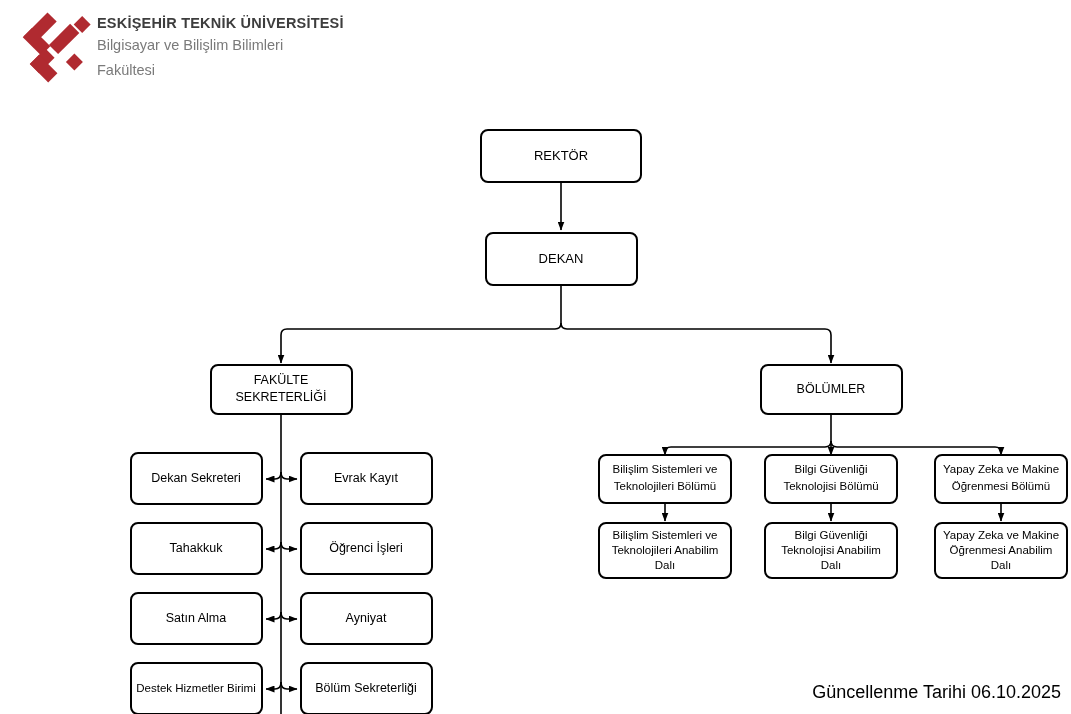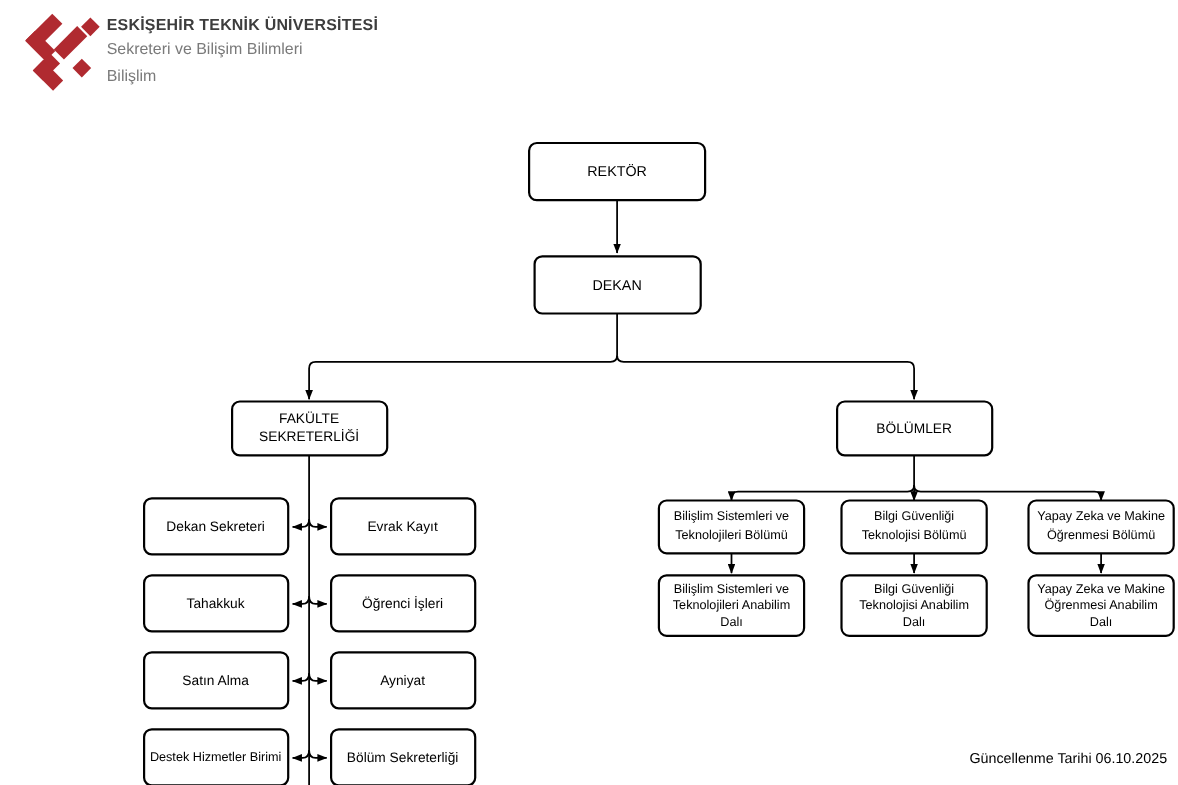--- a/index.html
+++ b/index.html
@@ -90,21 +90,21 @@
     stroke: #000000;
     stroke-width: 1.6;
     marker-end: url(#arrowhead);
   }
 
   
   #update-footer {
     position: absolute;
     right: 10px;
     top: 682px;
-    font-size: 13px;
+    font-size: 18px;
     color: #000000;
     white-space: nowrap;
     text-align: center;
   }
 </style>
 </head>
 <body>
 
 <div id="brand-header">
 
@@ -123,22 +123,22 @@
 
         <rect x="33" y="-4" width="12" height="12"></rect>
 
         <rect x="54" y="28" width="12" height="12"></rect>
       </g>
     </g>
   </svg>
 
   <div id="brand-text">
     <div id="brand-title">ESKİŞEHİR TEKNİK ÜNİVERSİTESİ</div>
-    <div id="brand-sub1">Sekreteri ve Bilişim Bilimleri</div>
-    <div id="brand-sub2">Bilişlim</div>
+    <div id="brand-sub1">Bilgisayar ve Bilişlim Bilimleri</div>
+    <div id="brand-sub2">Fakültesi</div>
   </div>
 </div>
 
 <div id="org-chart">
 <svg id="chart-svg" viewBox="0 0 1071 714" xmlns="http://www.w3.org/2000/svg">
   <defs>
     <marker id="arrowhead" markerWidth="9" markerHeight="7" refX="8.5" refY="3.5" orient="auto" markerUnits="userSpaceOnUse">
       <path d="M0,0 L9,3.5 L0,7 z" fill="#000000"></path>
     </marker>
     <marker id="arrowhead-start" markerWidth="9" markerHeight="7" refX="0.5" refY="3.5" orient="auto-start-reverse" markerUnits="userSpaceOnUse">

